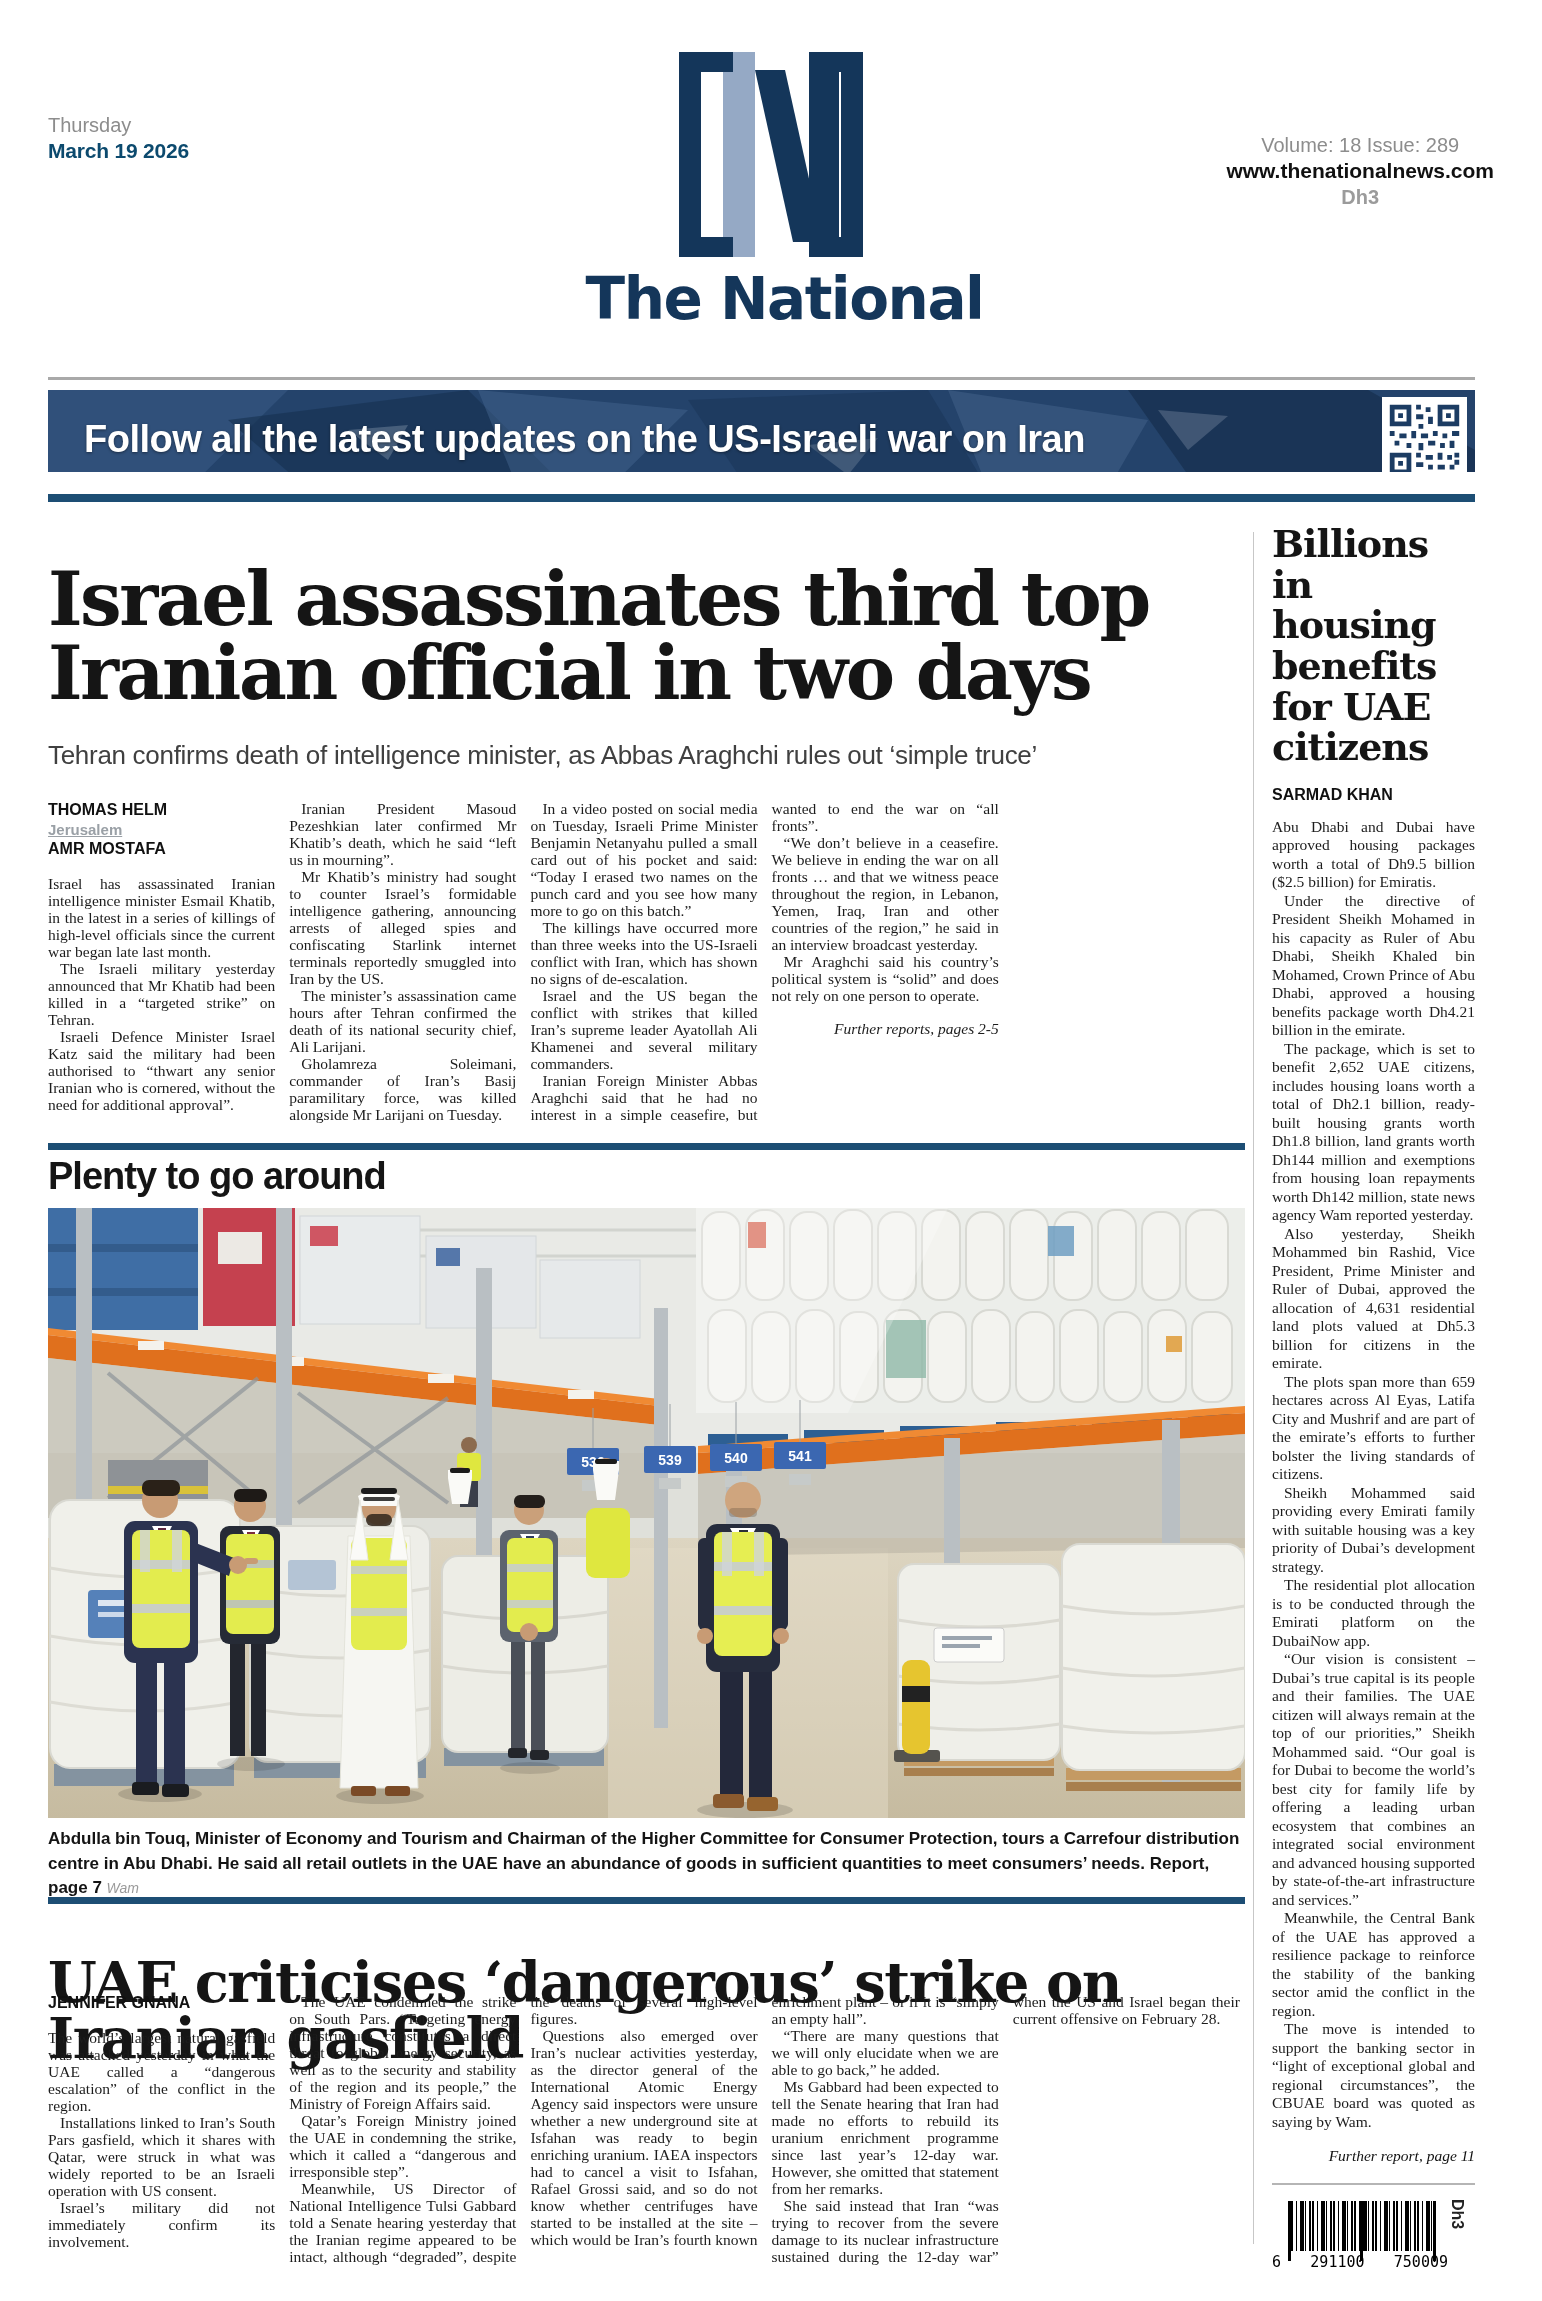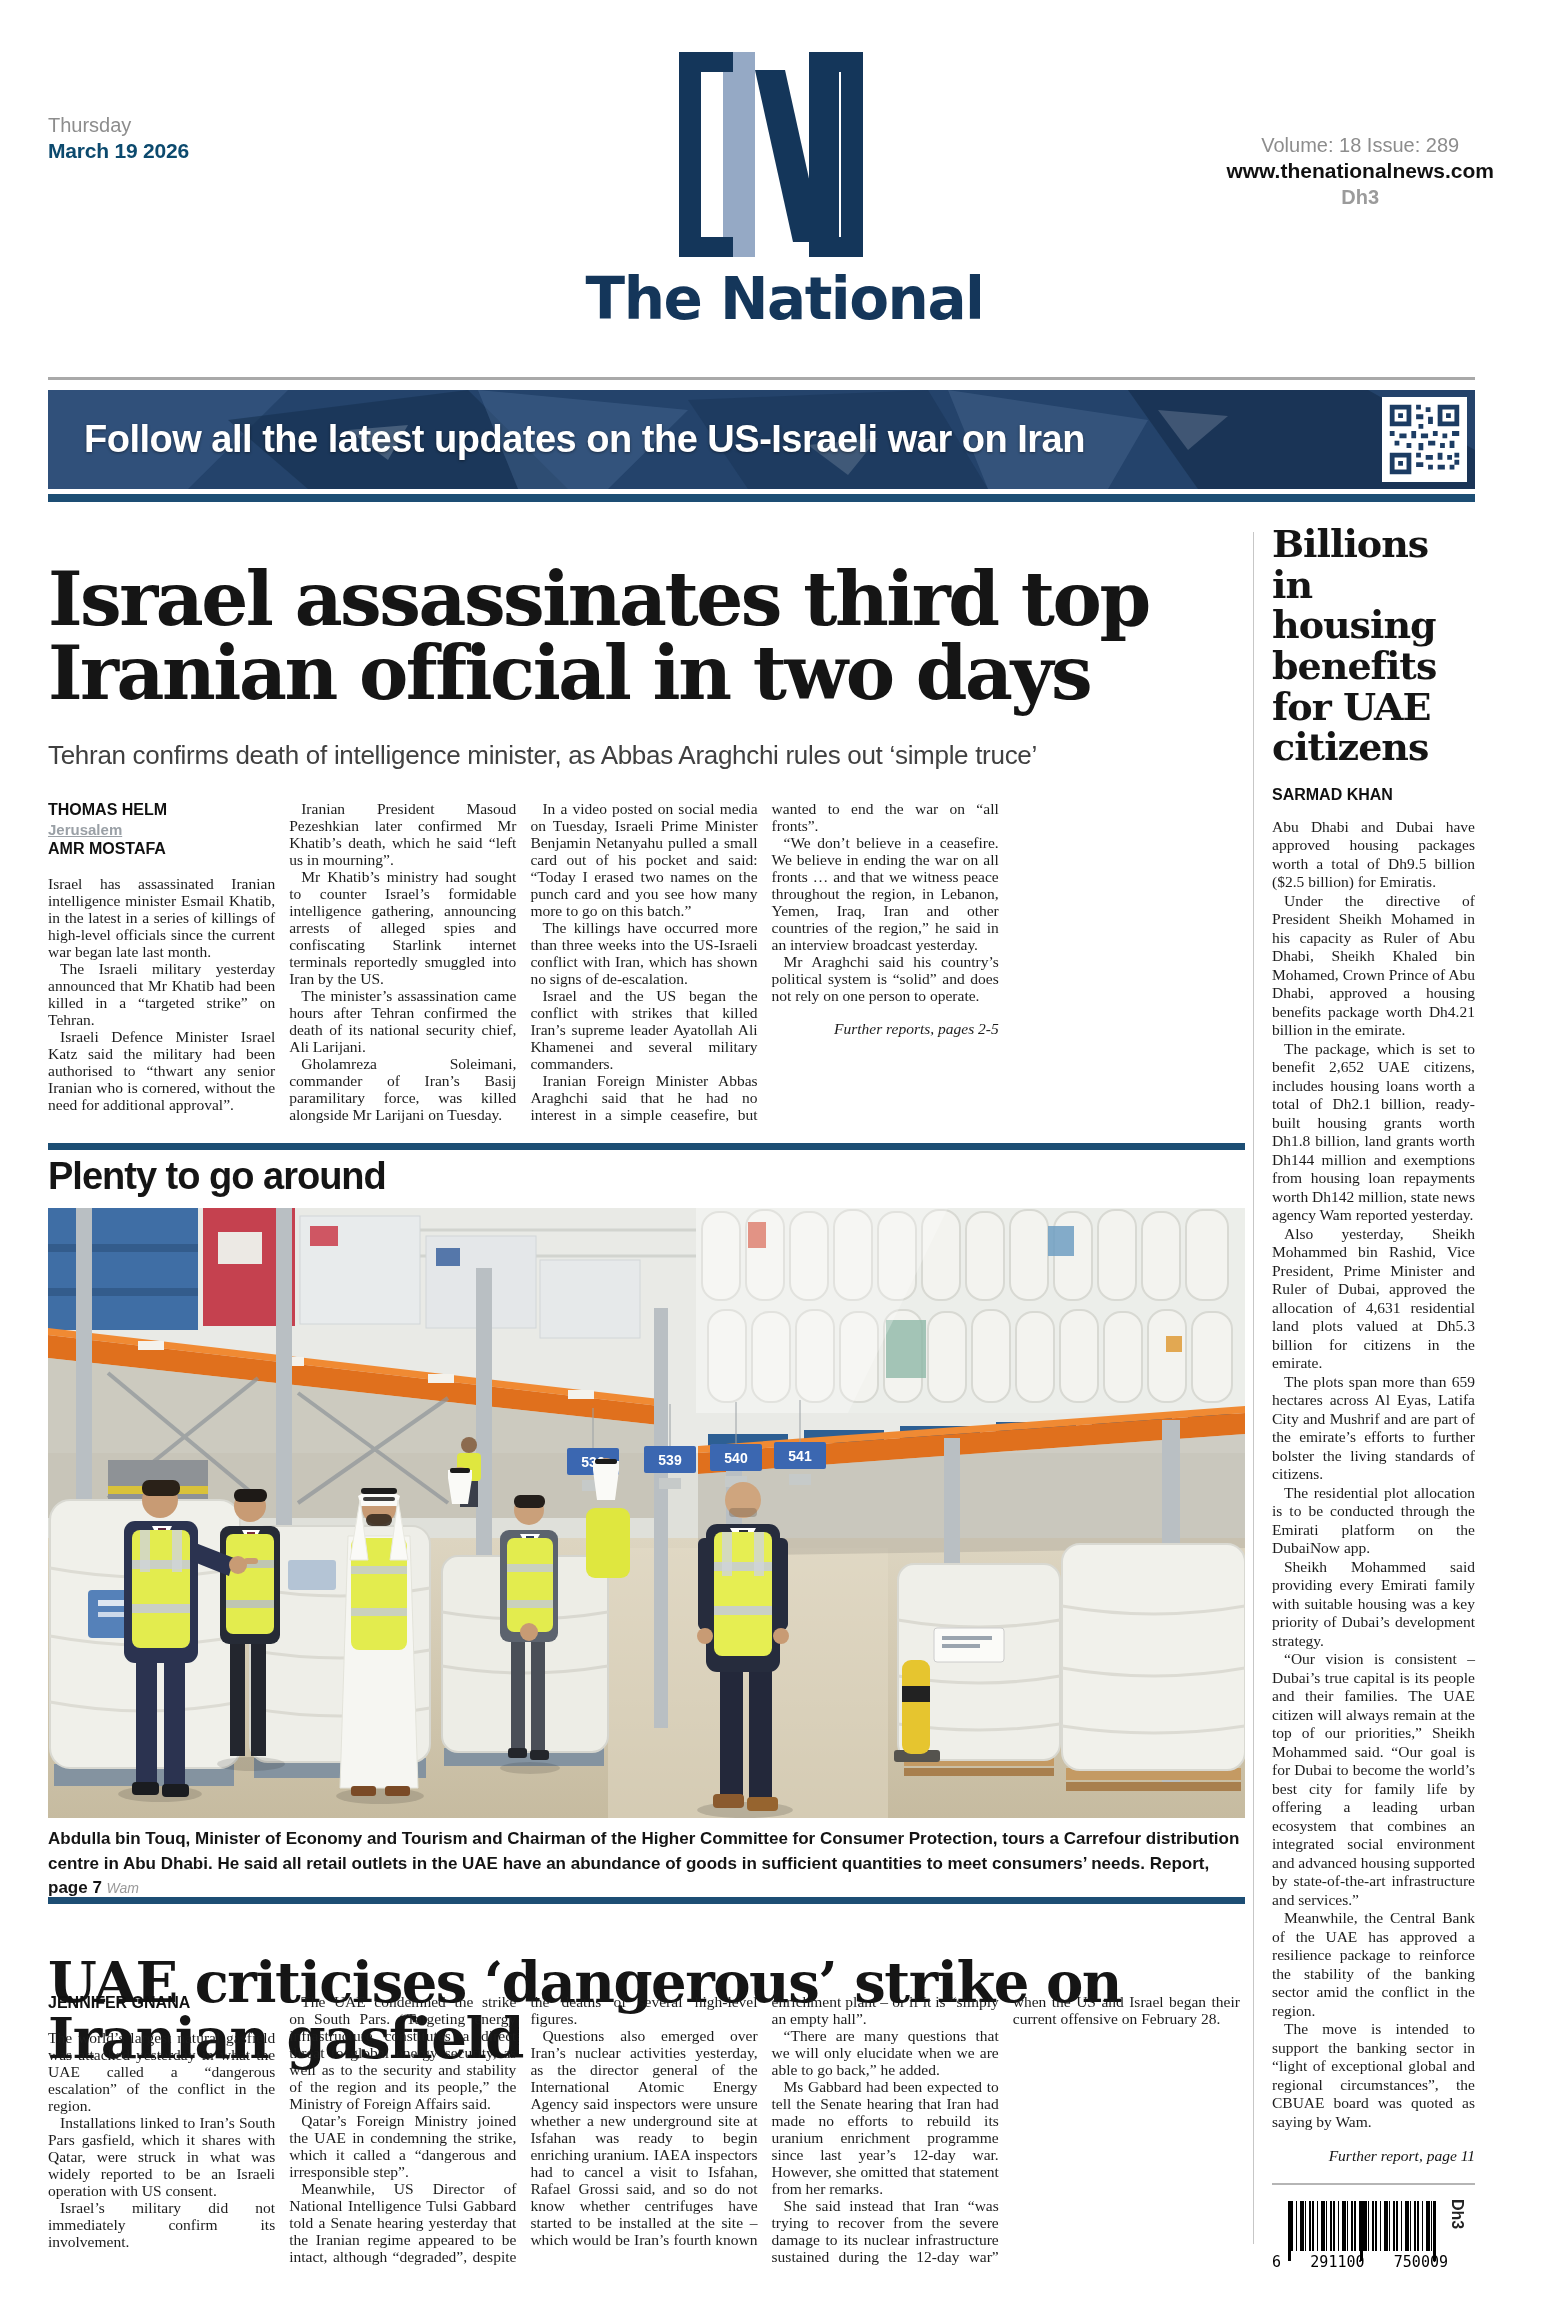--- a/index.html
+++ b/index.html
@@ -19,21 +19,21 @@
 
   
   .rule-gray{left:48px;width:1427px;top:377px;height:3px;background:#a9a9a9;}
   .rule-navy{background:#1d4e74;}
   #rule-banner{left:48px;width:1427px;top:494px;height:8px;}
   #rule-photo{left:48px;width:1197px;top:1143px;height:7px;}
   #rule-bottom{left:48px;width:1197px;top:1897px;height:7px;}
   #rule-side-v{left:1253px;top:532px;width:1px;height:1712px;background:#c7c7c7;}
 
   
-  .banner{left:48px;top:390px;width:1427px;height:99px;background:#1f3f66;overflow:hidden;}
+  .banner{left:48px;top:390px;width:1427px;height:82px;background:#1f3f66;overflow:hidden;}
   .banner svg.bg{position:absolute;left:0;top:0;}
   .banner-text{position:absolute;left:36px;top:0;height:99px;display:flex;align-items:center;
     color:#fff;font-size:38px;font-weight:bold;letter-spacing:-.5px;text-shadow:0 1px 3px rgba(0,0,0,.45);}
   .qrbox{position:absolute;right:8px;top:7px;width:85px;height:85px;background:#fff;padding:3px;box-sizing:border-box;}
   .qrbox svg{display:block;width:100%;height:100%;}
 
   
   .lead-hl{left:48px;top:512px;width:1210px;font-family:"DejaVu Serif",serif;font-weight:bold;
            font-size:74px;line-height:1.0;letter-spacing:-2.5px;color:#151515;}
   .lead-sub{left:48px;top:740px;width:1200px;font-size:26px;color:#404040;letter-spacing:-.3px;}
@@ -490,22 +490,22 @@
   <div class="abs" id="rule-side-v"></div>
   <aside class="abs sidebar">
     <h2 class="sb-hl">Billions in housing benefits for UAE citizens</h2>
     <div class="sb-byline">SARMAD KHAN</div>
     <div class="sb-body">
       <p class="first">Abu Dhabi and Dubai have approved housing packages worth a total of Dh9.5 billion ($2.5 billion) for Emiratis.</p>
       <p>Under the directive of President Sheikh Mohamed in his capacity as Ruler of Abu Dhabi, Sheikh Khaled bin Mohamed, Crown Prince of Abu Dhabi, approved a housing benefits package worth Dh4.21 billion in the emirate.</p>
       <p>The package, which is set to benefit 2,652 UAE citizens, includes housing loans worth a total of Dh2.1 billion, ready-built housing grants worth Dh1.8 billion, land grants worth Dh144 million and exemptions from housing loan repayments worth Dh142 million, state news agency Wam reported yesterday.</p>
       <p>Also yesterday, Sheikh Mohammed bin Rashid, Vice President, Prime Minister and Ruler of Dubai, approved the allocation of 4,631 residential land plots valued at Dh5.3 billion for citizens in the emirate.</p>
       <p>The plots span more than 659 hectares across Al Eyas, Latifa City and Mushrif and are part of the emirate’s efforts to further bolster the living standards of citizens.</p>
+      <p>Sheikh Mohammed said providing every Emirati family with suitable housing was a key priority of Dubai’s development strategy.</p>
       <p>The residential plot allocation is to be conducted through the Emirati platform on the DubaiNow app.</p>
-      <p>Sheikh Mohammed said providing every Emirati family with suitable housing was a key priority of Dubai’s development strategy.</p>
       <p>“Our vision is consistent – Dubai’s true capital is its people and their families. The UAE citizen will always remain at the top of our priorities,” Sheikh Mohammed said. “Our goal is for Dubai to become the world’s best city for family life by offering a leading urban ecosystem that combines an integrated social environment and advanced housing supported by state-of-the-art infrastructure and services.”</p>
       <p>Meanwhile, the Central Bank of the UAE has approved a resilience package to reinforce the stability of the banking sector amid the conflict in the region.</p>
       <p>The move is intended to support the banking sector in “light of exceptional global and regional circumstances”, the CBUAE board was quoted as saying by Wam.</p>
     </div>
     <div class="sb-note">Further report, page 11</div>
     <div class="sb-rule"></div>
     <div class="barcode">
       <div class="bars"></div>
       <div class="guard" style="left:16px"></div>
       <div class="guard" style="left:88px"></div>

